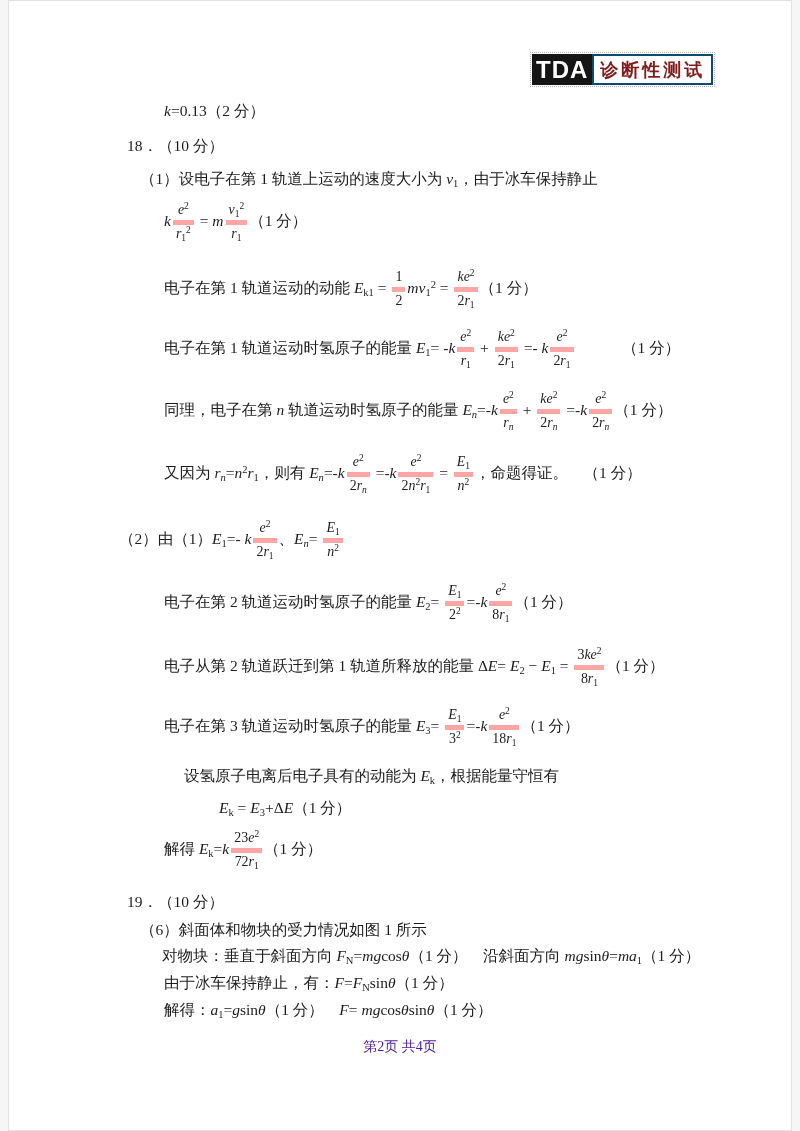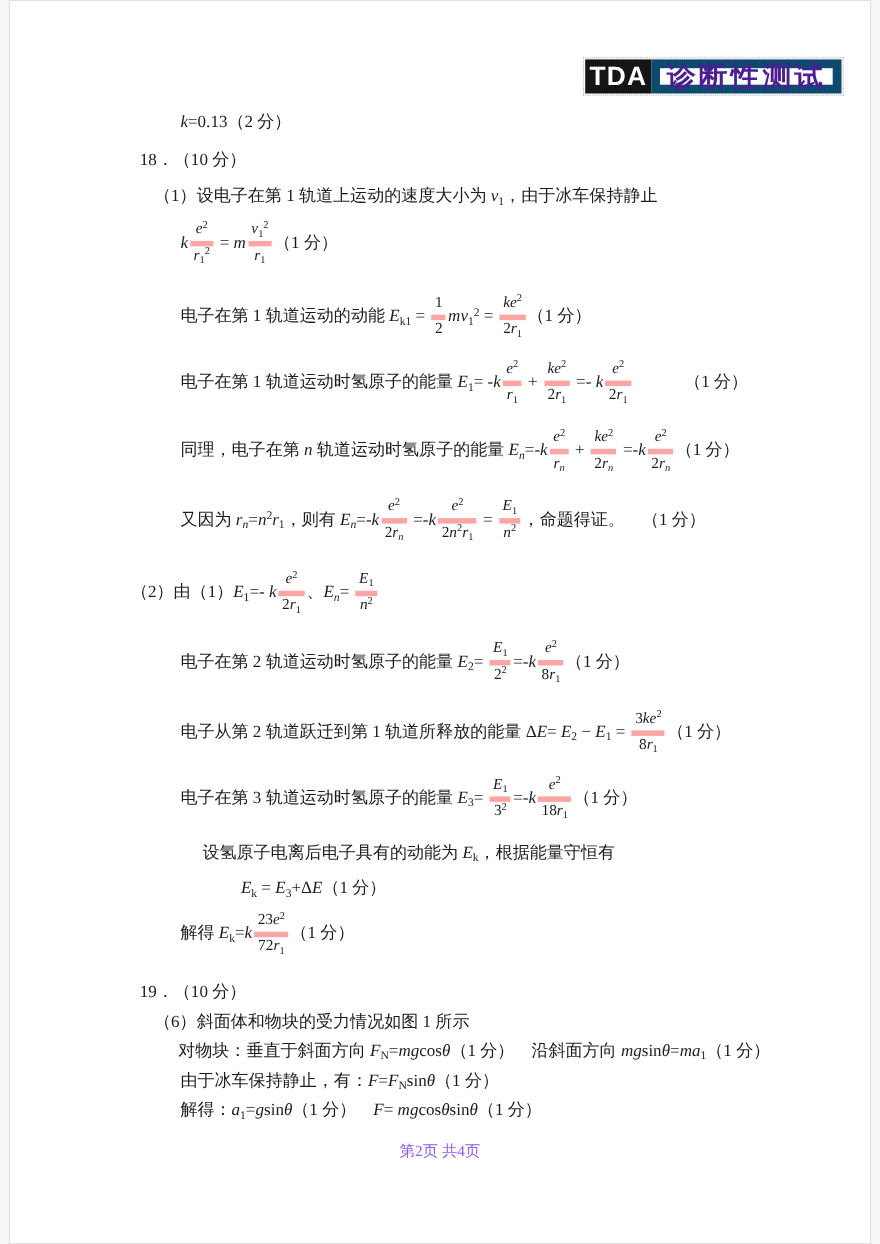--- a/index.html
+++ b/index.html
@@ -21,24 +21,24 @@
     outline:1px dotted #b5b5b5;outline-offset:1px;
   }
   .logo-mark{
     background:#151515;color:#ffffff;
     font-family:"Liberation Sans","DejaVu Sans",sans-serif;
     font-weight:bold;font-size:24px;letter-spacing:1px;
     display:flex;align-items:center;justify-content:center;
     padding:0 4px;min-width:44px;
   }
   .logo-name{
-    background:#ffffff;color:#4c1d95;
-    border:8px solid #0c4a6e;box-sizing:border-box;
+    background:#ffffff;color:#7f1d1d;
+    border:2px solid #0c4a6e;box-sizing:border-box;
     font-family:"Liberation Sans","DejaVu Sans",sans-serif;
-    font-weight:bold;font-size:26px;letter-spacing:3px;
+    font-weight:bold;font-size:18px;letter-spacing:3px;
     display:flex;align-items:center;
     padding:0 6px;
   }
   
   .line{
     position:absolute;
     font-size:15.5px;line-height:19px;
     white-space:nowrap;
   }
   .line.math{line-height:50px;}
@@ -68,21 +68,21 @@
   .line-13{top:797px;left:162px;margin-left:48px;}
   .line-14{top:823px;left:155px;}
   .line-15{top:891px;left:118px;}
   .line-16{top:919px;left:131px;}
   .line-17{top:945px;left:153px;}
   .line-18{top:972px;left:155px;}
   .line-19{top:999px;left:155px;}
   
   .footer{
     position:absolute;top:1037px;left:0;width:100%;
-    text-align:center;font-size:14px;color:#8b5cf6;
+    text-align:center;font-size:14px;color:#4c1d95;
   }
 </style>
 </head>
 <body>
 
 <div class="page">
 
   <div class="logo">
     <span class="logo-mark">TDA</span>
     <span class="logo-name">诊断性测试</span>

